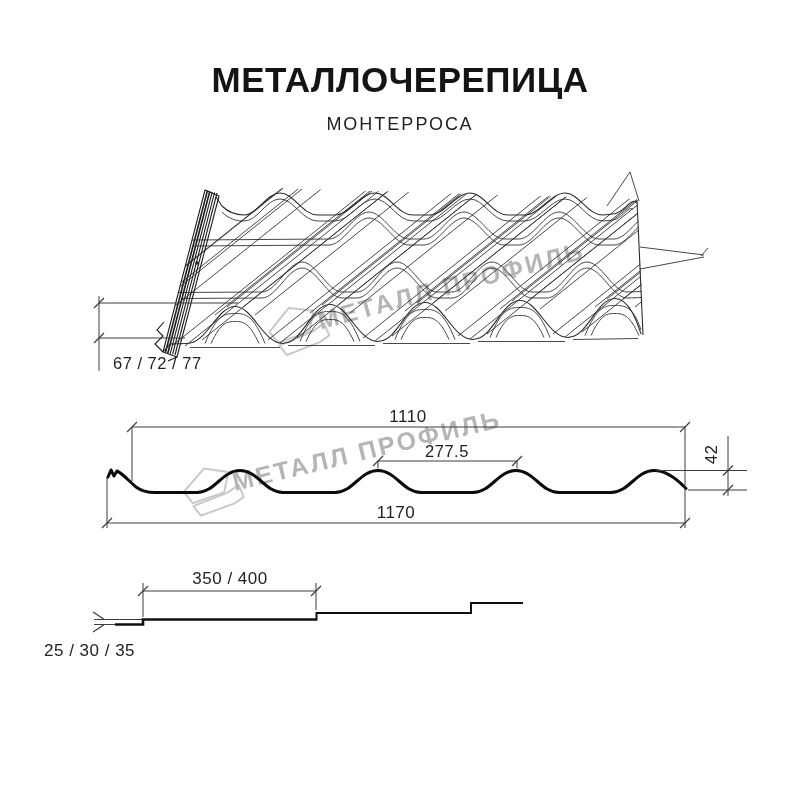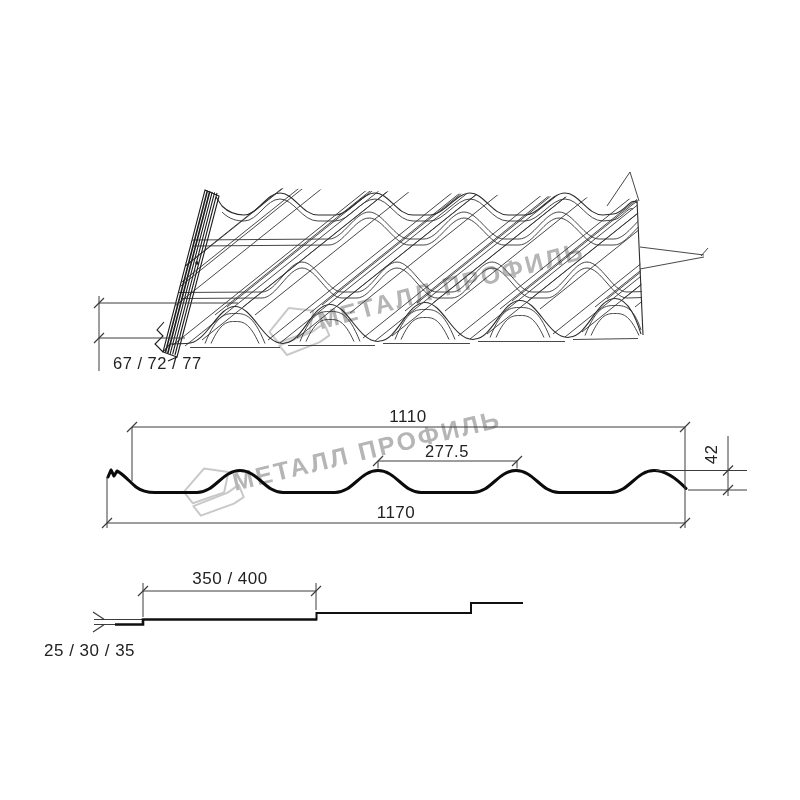--- a/index.html
+++ b/index.html
@@ -22,20 +22,22 @@
   .stepThick{stroke:#101010;stroke-width:2.6;fill:none;stroke-linejoin:miter;}
   .stepMed{stroke:#101010;stroke-width:2;fill:none;}
   .wmglyph{stroke:#c9c9c9;stroke-width:2;fill:none;stroke-linejoin:round;}
   .fold{stroke:#1d1d1d;stroke-width:1.1;fill:none;}
 </style>
 </head>
 <body>
 
 <div class="page">
 
+  <div class="title">МЕТАЛЛОЧЕРЕПИЦА</div>
+  <div class="subtitle">МОНТЕРРОСА</div>
 
   <svg width="800" height="800" viewBox="0 0 800 800">
     <defs>
       <clipPath id="sheetClip">
         <path d="M163,354 L644,336 L637,199 L206,186 Z"></path>
       </clipPath>
     </defs>
 
     <g transform="translate(262,312) rotate(-15)">
       <path class="wmglyph" d="M2,21 L27,3 L50,12 L41,31 L8,34 Z"></path>

